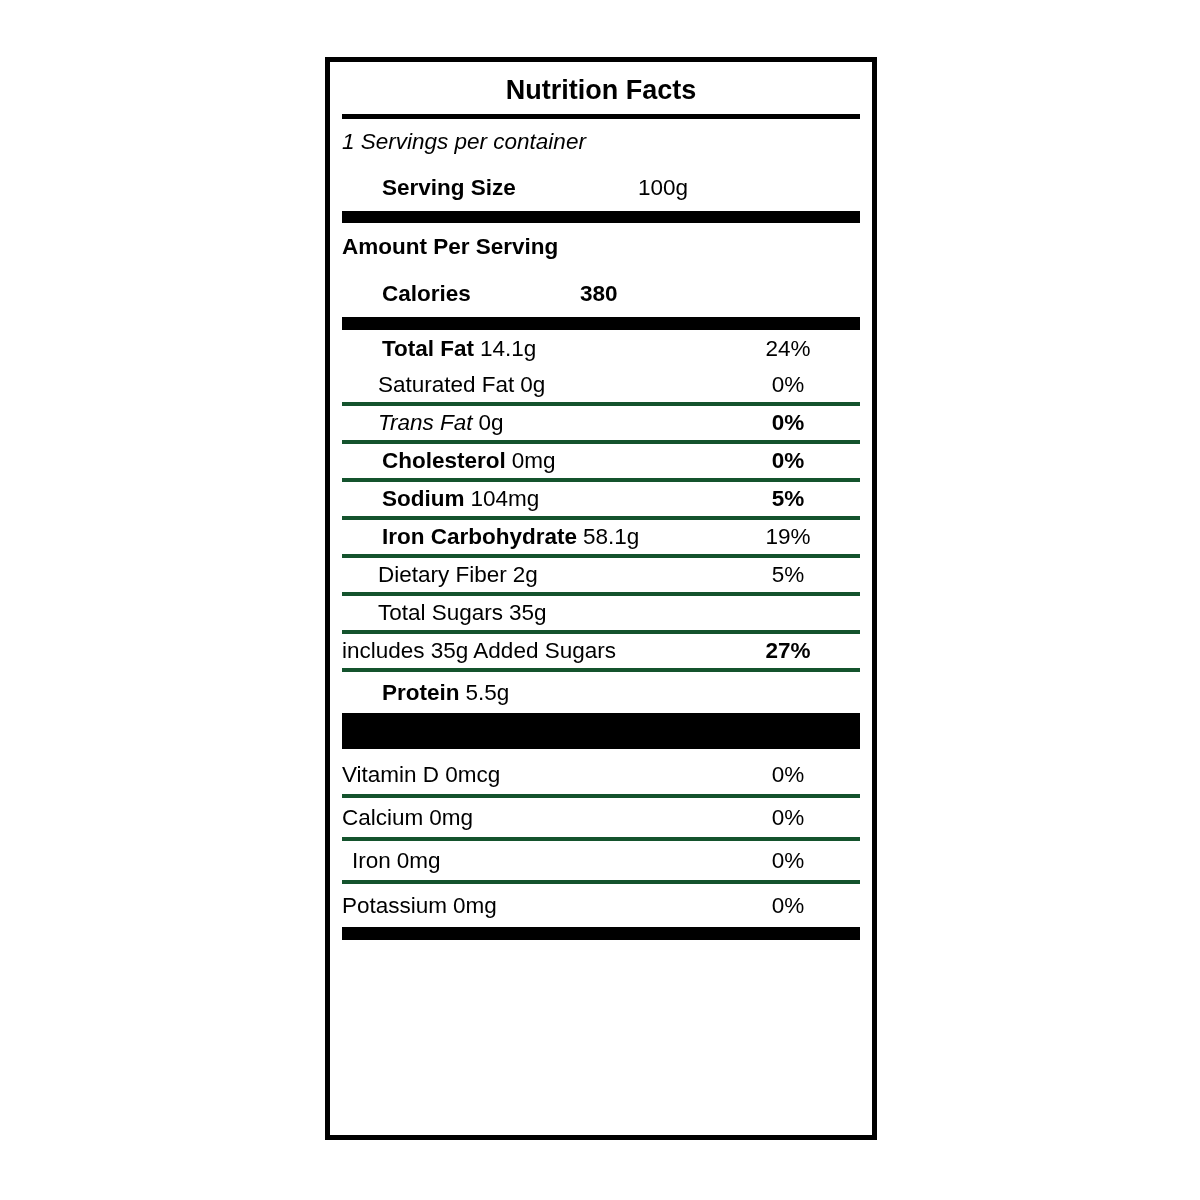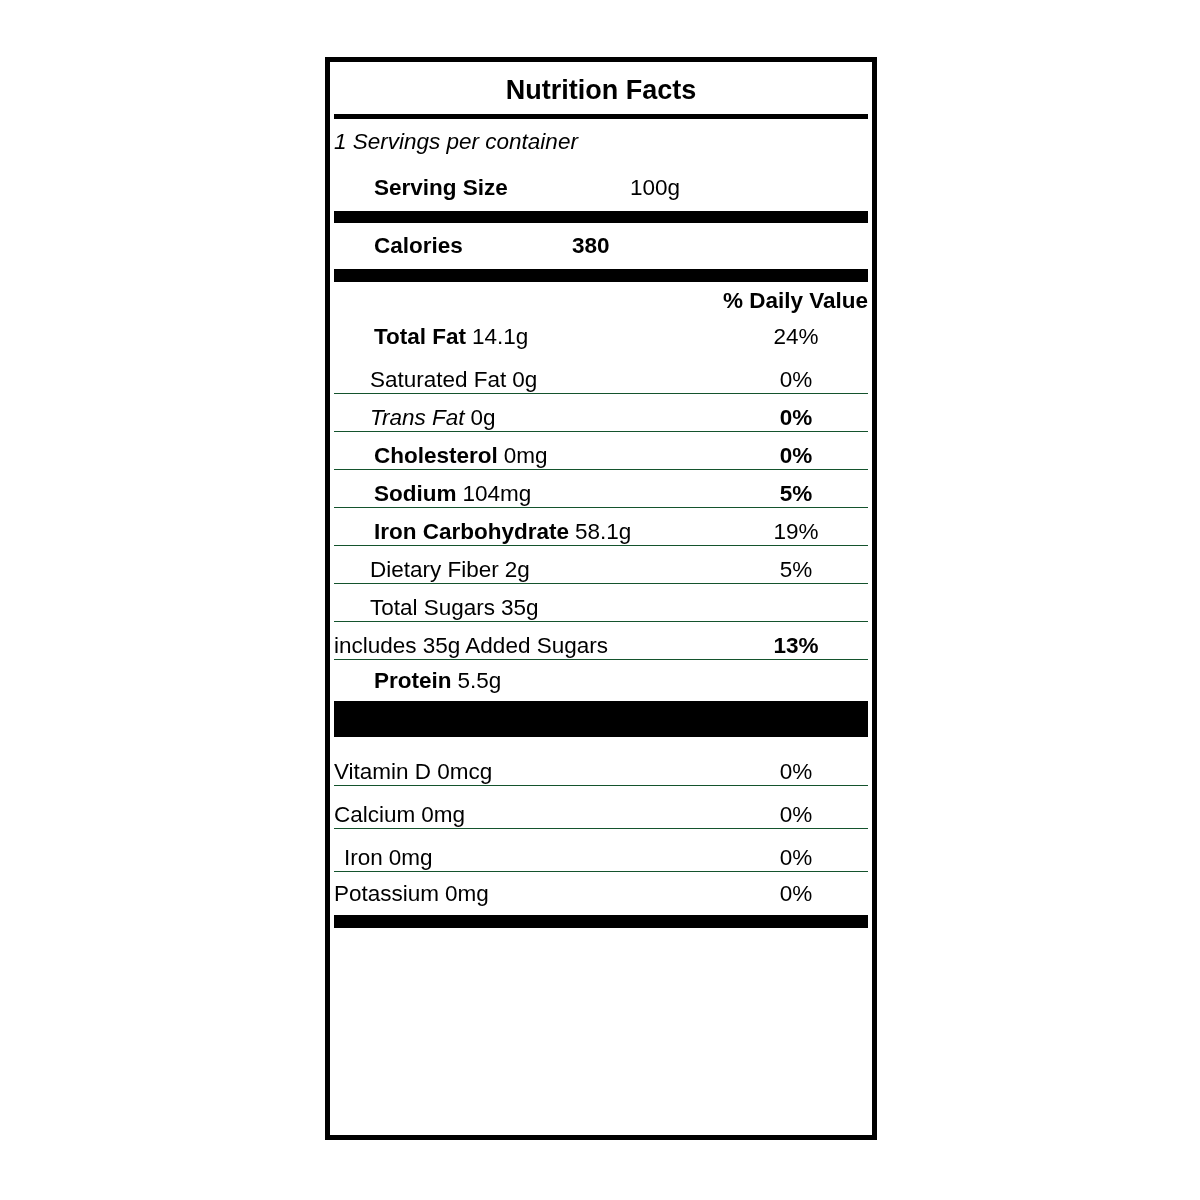--- a/index.html
+++ b/index.html
@@ -20,21 +20,21 @@
     position: absolute;
     left: 325px;
     top: 57px;
     width: 552px;
     height: 1083px;
     border: 5px solid #000;
     box-sizing: border-box;
     background: #fff;
   }
   .inner {
-    padding: 0 4px;
+    padding: 0 12px;
   }
   .title {
     height: 52px;
     line-height: 56px;
     text-align: center;
     font-weight: bold;
     font-size: 27px;
   }
   .title-rule {
     height: 5px;
@@ -68,21 +68,21 @@
     font-weight: bold;
     font-size: 22.5px;
   }
   .nrow {
     position: relative;
     display: flex;
     align-items: center;
     height: 38px;
     font-size: 22.5px;
   }
-  .nrow.ruled { border-bottom: 1px solid #14532d; box-sizing: border-box; align-items: flex-end; }
+  .nrow.ruled { border-bottom: 4px solid #14532d; box-sizing: border-box; }
   .nrow.tall { height: 41px; }
   .nrow.vrow { height: 43px; }
   .indent-1 { padding-left: 36px; }
   .indent-sm { padding-left: 10px; }
   .nname { white-space: nowrap; }
   .nname .amt { font-weight: normal; margin-left: 6px; }
   .italic { font-style: italic; }
   .ndv {
     position: absolute;
     right: 7px;
@@ -111,29 +111,31 @@
         <span>1 Servings per container</span>
       </div>
 
       <div class="row serving-size">
         <span class="b">Serving Size</span>
         <span class="abs-val ss-val">100g</span>
       </div>
 
       <div class="bar bar-12"></div>
 
+      <div class="row aps">
+        <span>Amount Per Serving</span>
+      </div>
 
       <div class="row calories">
         <span class="b">Calories</span>
         <span class="abs-val cal-val">380</span>
       </div>
 
       <div class="bar bar-13"></div>
 
-      <div class="dv-header">% Daily Value</div>
 
       <div class="nrow">
         <span class="nname"><span class="b">Total Fat</span><span class="amt">14.1g</span></span>
         <span class="ndv">24%</span>
       </div>
 
       <div class="nrow ruled indent-1">
         <span class="nname"><span>Saturated Fat</span><span class="amt">0g</span></span>
         <span class="ndv">0%</span>
       </div>
@@ -163,21 +165,21 @@
         <span class="ndv">5%</span>
       </div>
 
       <div class="nrow ruled indent-1">
         <span class="nname"><span>Total Sugars</span><span class="amt">35g</span></span>
         <span class="ndv"></span>
       </div>
 
       <div class="nrow ruled">
         <span class="nname"><span>includes 35g Added Sugars</span></span>
-        <span class="ndv dv-bold">13%</span>
+        <span class="ndv dv-bold">27%</span>
       </div>
 
       <div class="nrow tall">
         <span class="nname"><span class="b">Protein</span><span class="amt">5.5g</span></span>
       </div>
 
       <div class="bar bar-tall"></div>
 
       <div class="vits">
         <div class="nrow vrow ruled">

